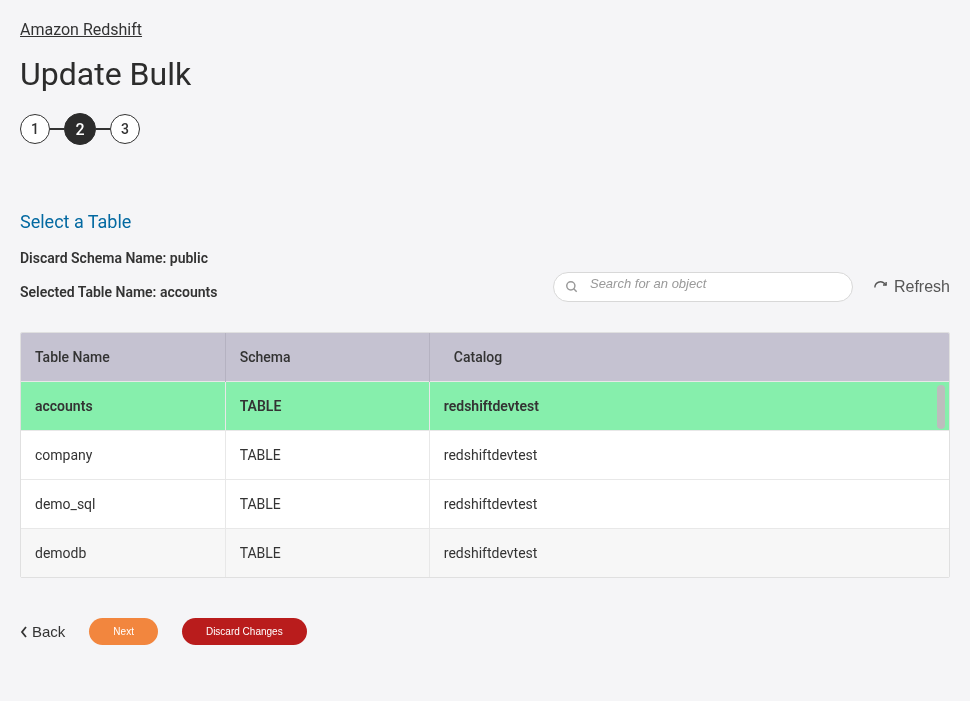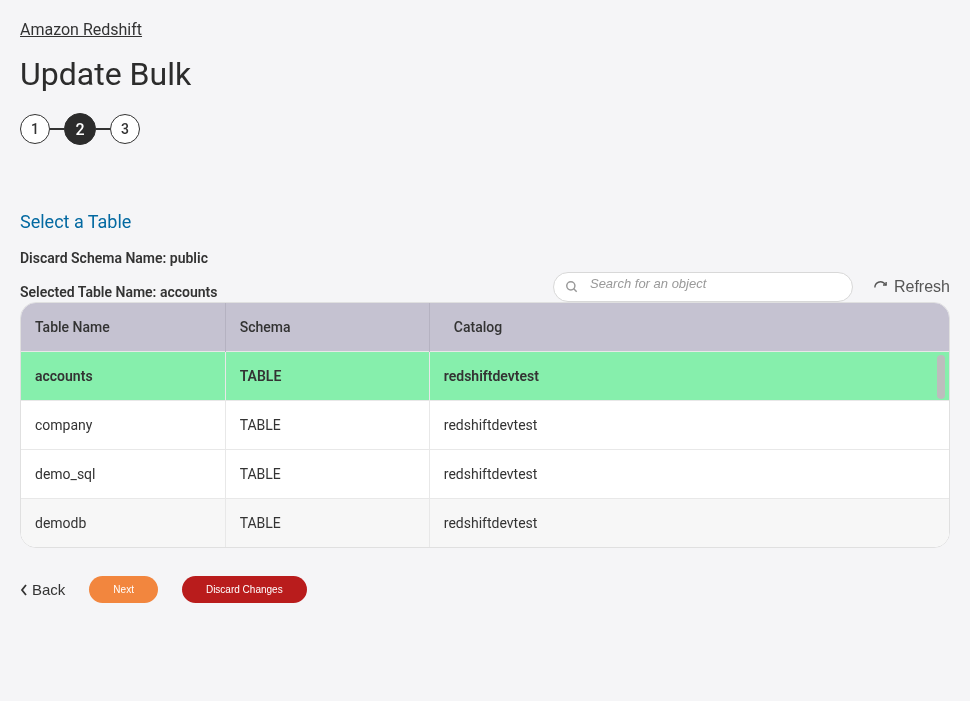--- a/index.html
+++ b/index.html
@@ -103,23 +103,24 @@
       align-items: center;
       gap: 6px;
       font-size: 16px;
       color: #555;
       cursor: pointer;
       background: none;
       border: none;
     }
     .refresh-icon { width: 15px; height: 15px; }
     .table-wrap {
+      margin-top: 30px;
       position: relative;
       border: 1px solid #e0e0e0;
-      border-radius: 16px;
+      border-radius: 2px;
       overflow: hidden;
     }
     table {
       width: 100%;
       border-collapse: collapse;
       background: #fff;
     }
     thead th {
       background: #c5c2d1;
       color: #333;
@@ -155,21 +156,21 @@
       width: 8px;
       margin-left: 2px;
       height: 44px;
       background: #bdbdbd;
       border-radius: 4px;
     }
     .footer-actions {
       display: flex;
       align-items: center;
       gap: 24px;
-      margin-top: 28px;
+      margin-top: 40px;
     }
     .back-btn {
       display: flex;
       align-items: center;
       gap: 4px;
       font-size: 15px;
       font-weight: 500;
       color: #333;
       background: none;
       border: none;

